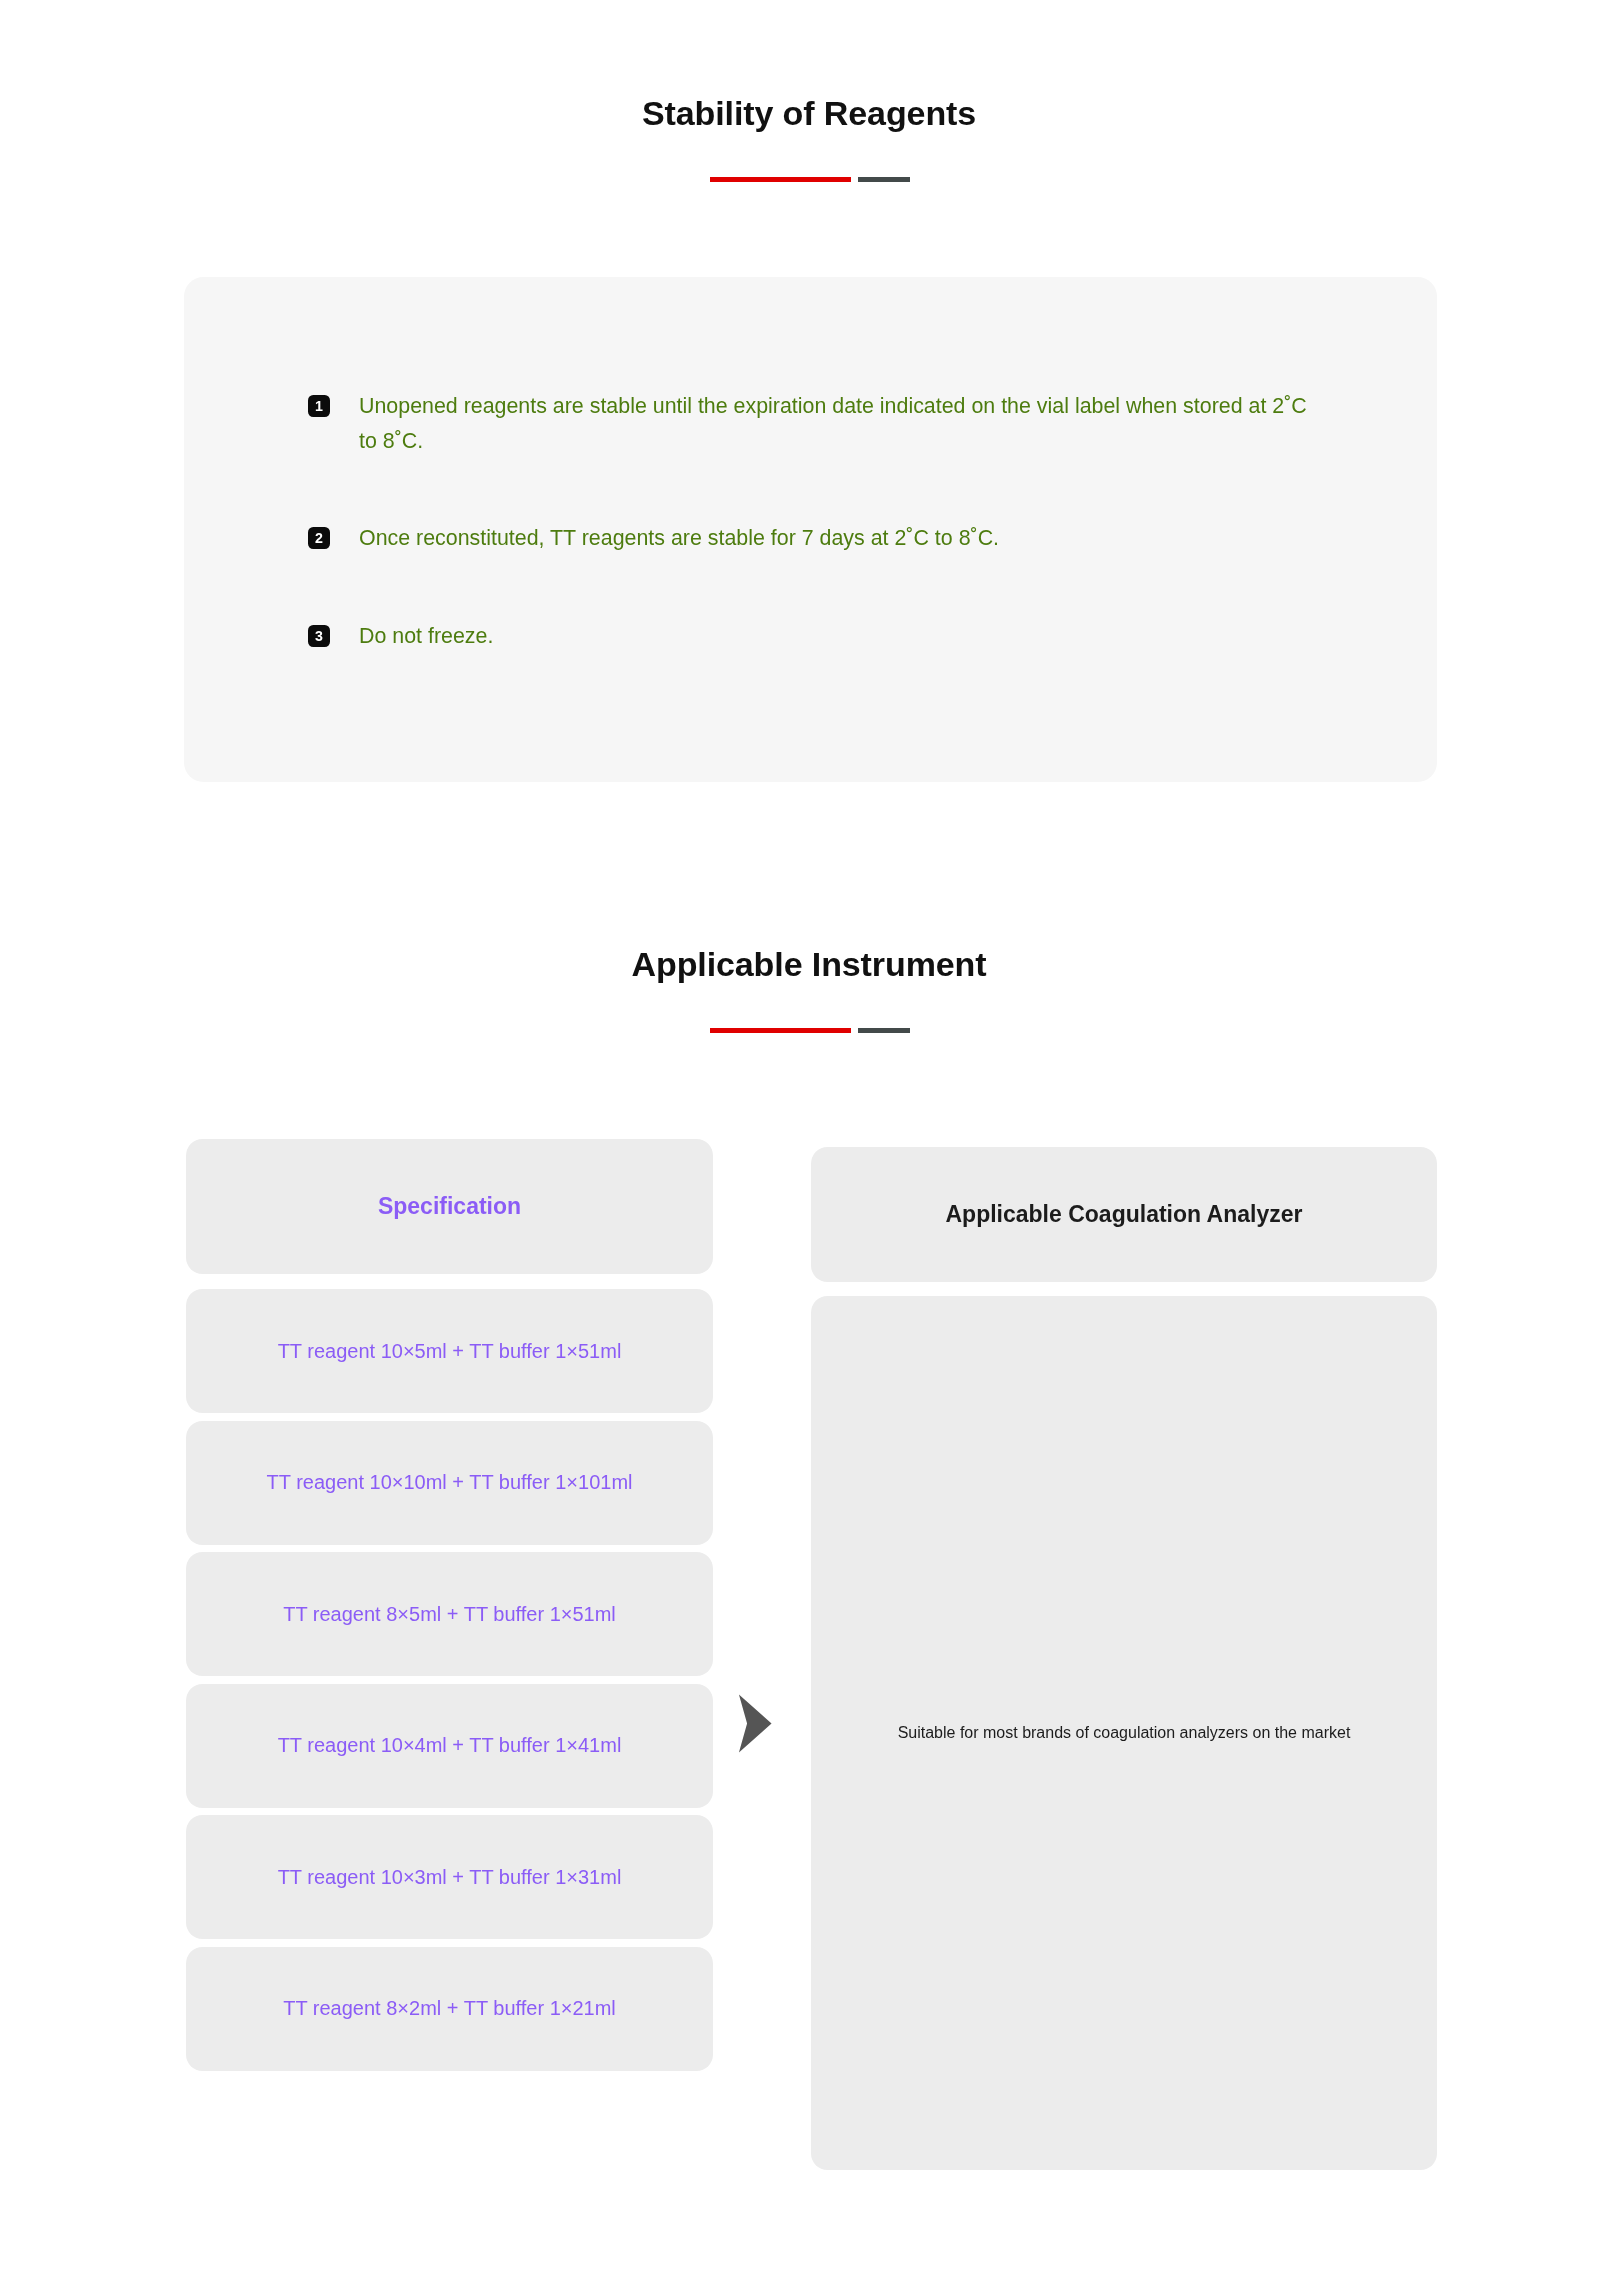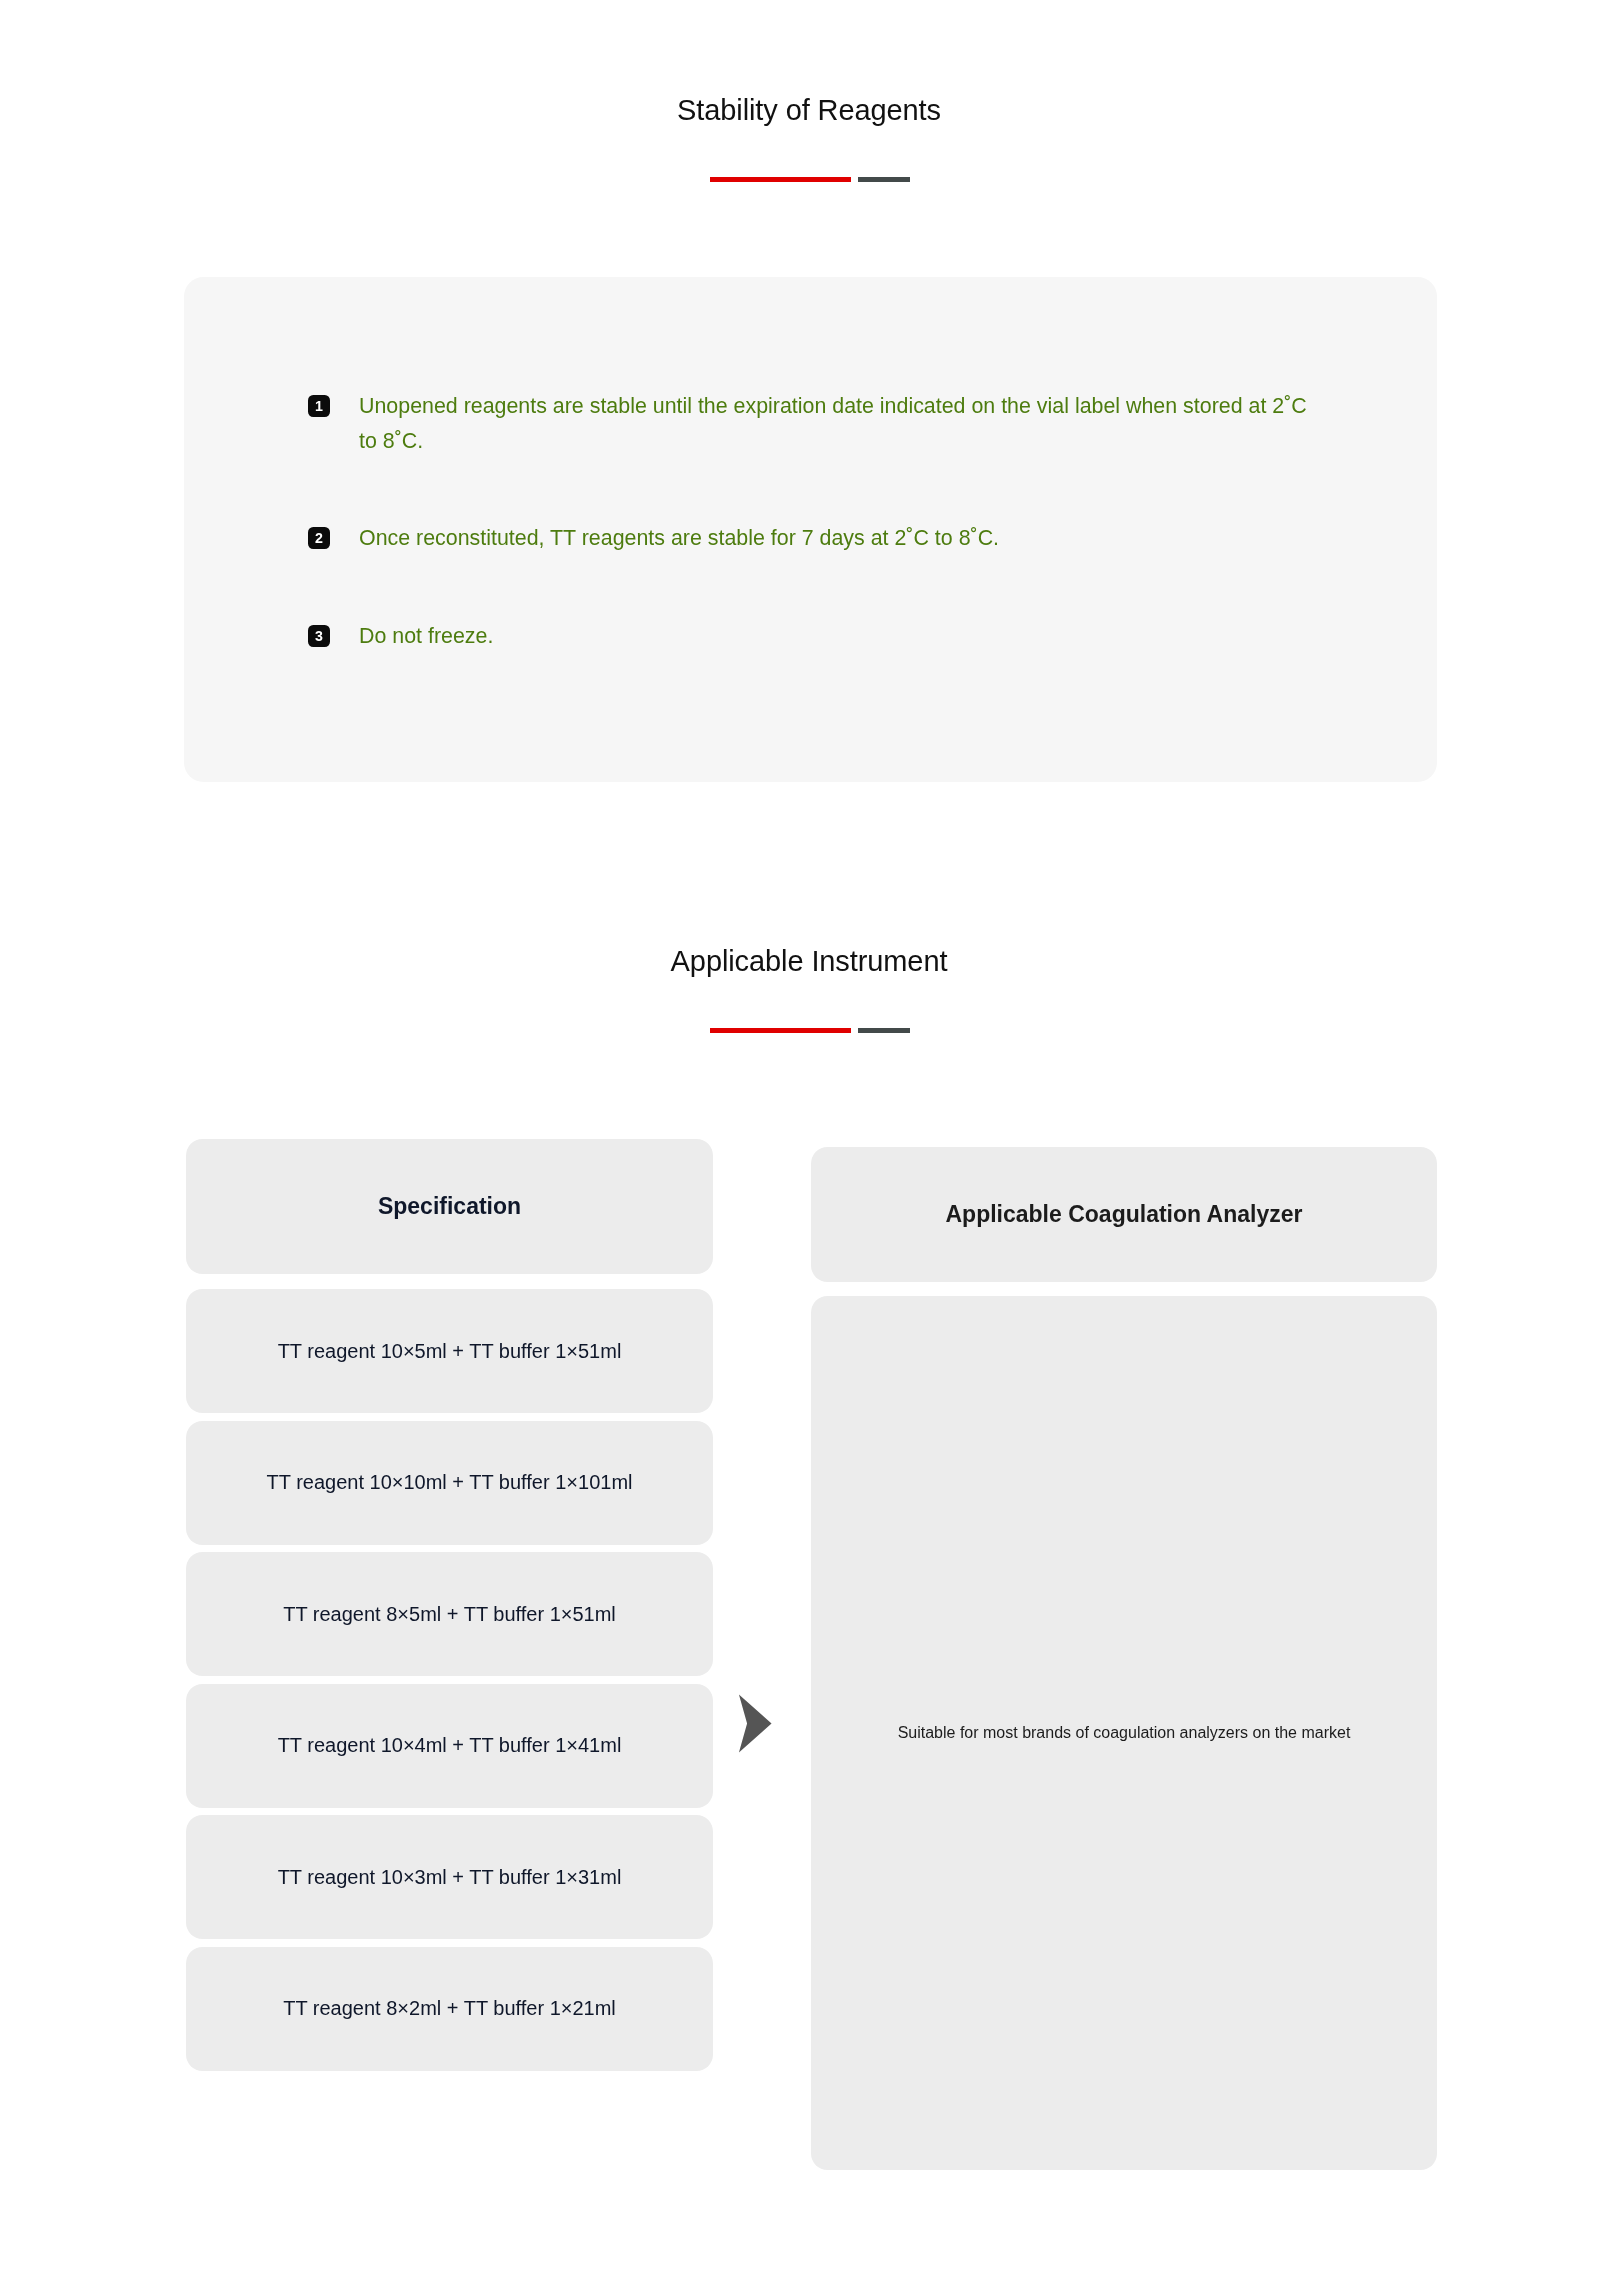--- a/index.html
+++ b/index.html
@@ -19,22 +19,22 @@
     overflow: hidden;
     background: #ffffff;
   }
 
   
   .section-title {
     position: absolute;
     left: 0;
     width: 1618px;
     text-align: center;
-    font-size: 29px;
-    font-weight: normal;
+    font-size: 34px;
+    font-weight: bold;
     color: #111111;
     letter-spacing: -0.1px;
   }
 
   .divider {
     position: absolute;
     height: 4.5px;
     display: flex;
     align-items: center;
   }
@@ -107,21 +107,21 @@
   }
 
   .cell {
     width: 527px;
     background: #ececec;
     border-radius: 16.5px;
     display: flex;
     align-items: center;
     justify-content: center;
     text-align: center;
-    color: #0f172a;
+    color: #8b5cf6;
   }
 
   .cell-head {
     height: 135px;
     font-size: 23px;
     font-weight: bold;
     margin-bottom: 15px;
   }
 
   .cell-row {

